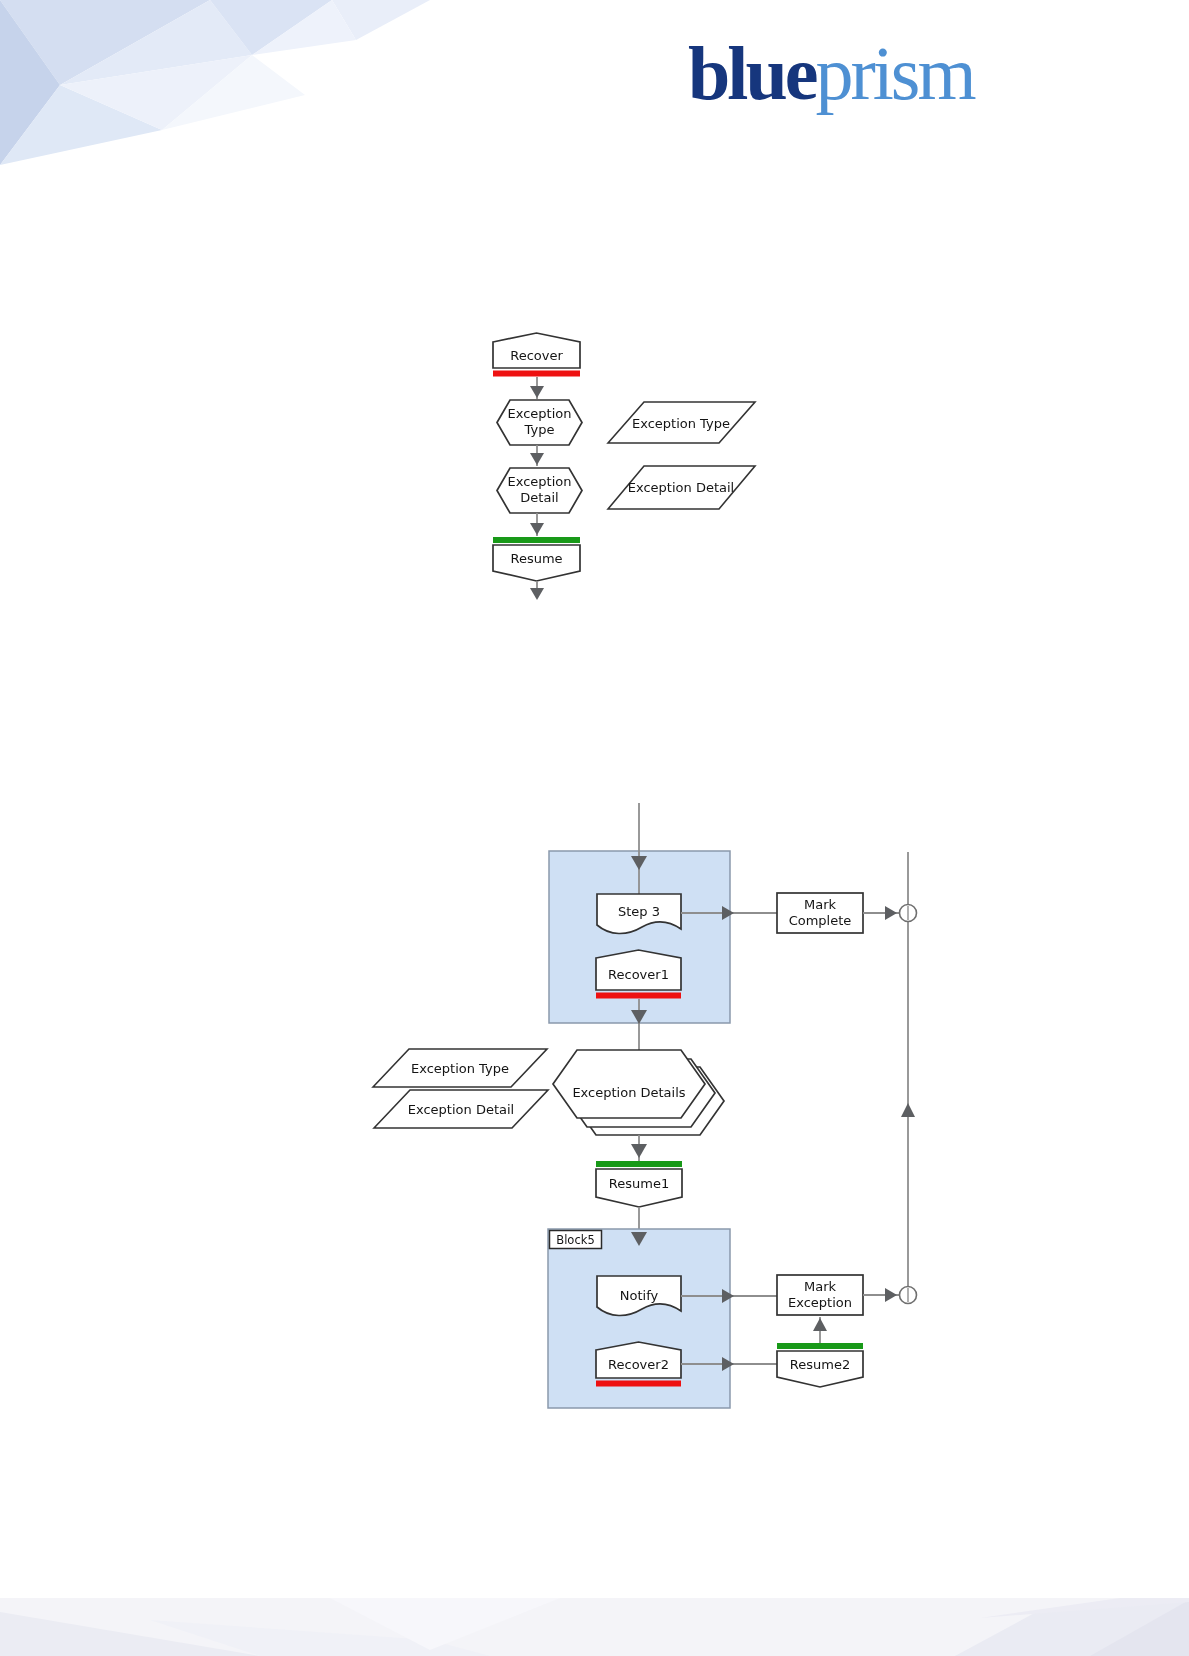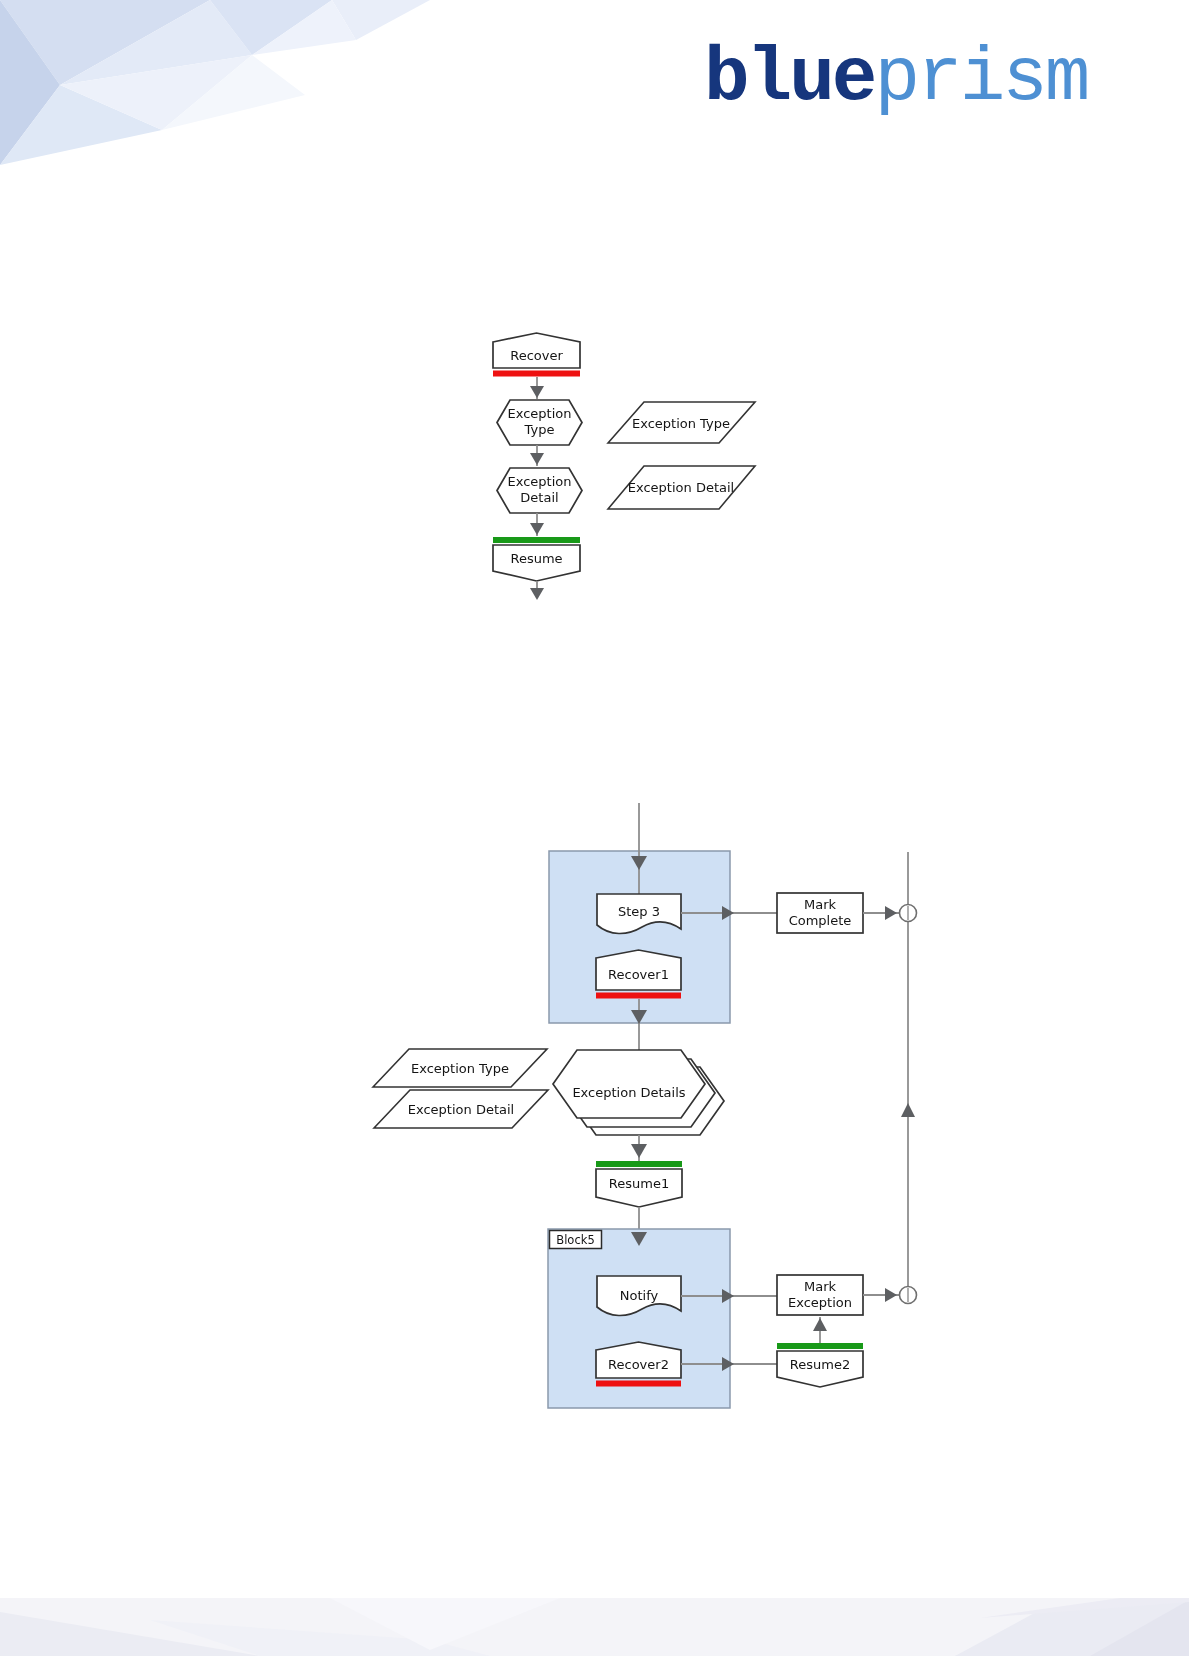--- a/index.html
+++ b/index.html
@@ -1,19 +1,19 @@
 <!DOCTYPE html>
 <html><head>
 <meta charset="utf-8">
 <style>
   html,body{margin:0;padding:0;background:#ffffff;}
   .page{position:relative;width:1189px;height:1656px;background:#fff;overflow:hidden;
         font-family:"DejaVu Sans", sans-serif;}
-  .logo{position:absolute;left:688px;top:38px;font-size:76px;letter-spacing:-3px;line-height:1.1;
-        font-family:Liberation Mono, monospace;margin-left:16px;}
+  .logo{position:absolute;left:688px;top:32px;font-size:76px;letter-spacing:-3px;line-height:1.1;
+        font-family:Liberation Serif, serif;}
   .logo .b{font-weight:700;color:#16367d}
   .logo .p{font-weight:400;color:#4e90d3}
   svg.canvas{position:absolute;left:0;top:0}
   .stage{fill:#ffffff;stroke:#333333;stroke-width:1.7}
   .para{fill:#ffffff;stroke:#333333;stroke-width:1.6}
   .lbl{font-size:13px;fill:#141414;text-anchor:middle;font-family:"DejaVu Sans",sans-serif}
   .lbl-sm{font-size:11.5px;fill:#141414;text-anchor:middle;font-family:"DejaVu Sans",sans-serif}
   .cline{stroke:#8e8e8e;stroke-width:1.8;fill:none}
   .head{fill:#5d5f62;stroke:none}
   .jcircle{fill:#ffffff;stroke:#6f6f6f;stroke-width:1.6}

